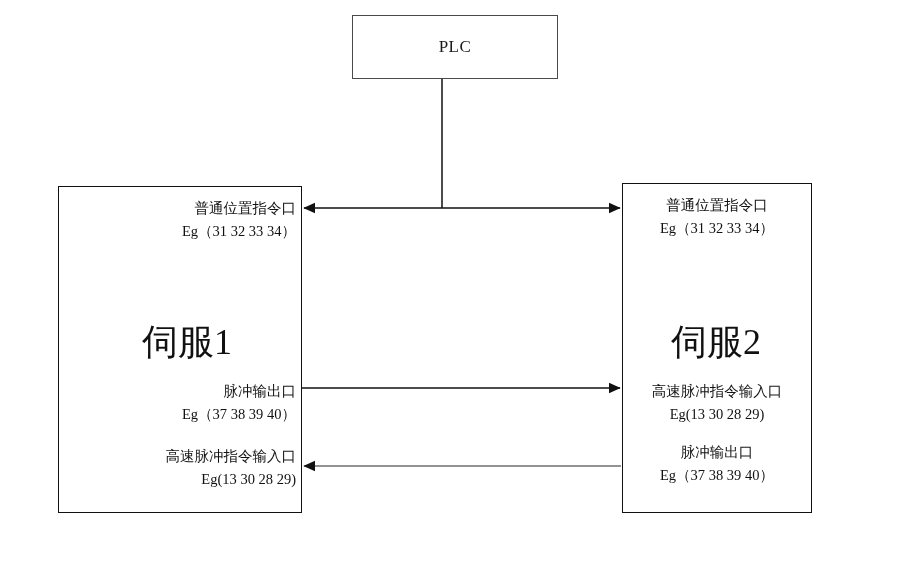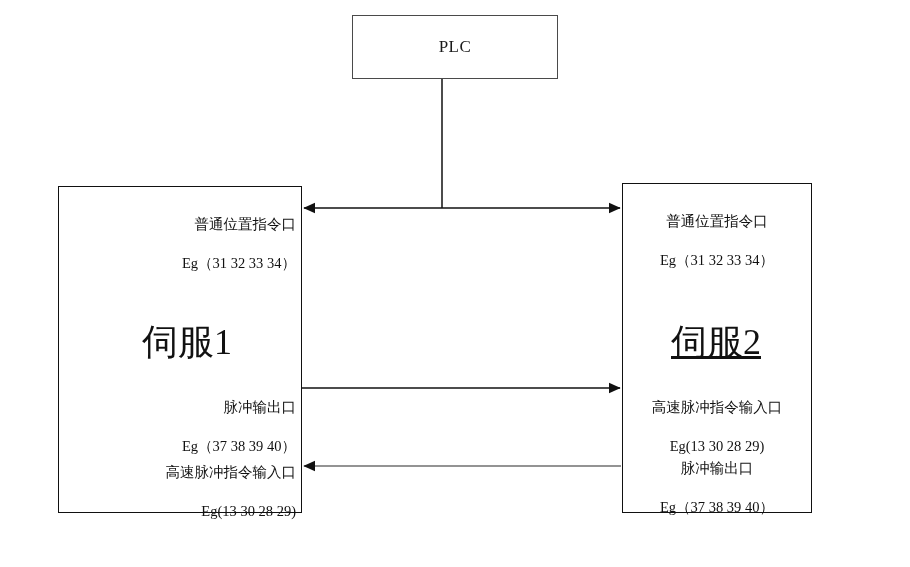--- a/index.html
+++ b/index.html
@@ -65,33 +65,31 @@
     line-height: 1;
   }
   #servo1-title {
     left: 120px;
     top: 324px;
     margin-left: 22px;
   }
   #servo2-title {
     left: 671px;
     top: 324px;
-    text-decoration: underline;
   }
   .port-block {
     position: absolute;
     font-size: 14.5px;
     color: #111111;
     line-height: 23px;
     white-space: nowrap;
   }
   .port-block .port-name,
   .port-block .port-eg {
     display: block;
-    margin-top: 16px;
   }
   .left-ports {
     text-align: right;
   }
   .right-ports {
     text-align: center;
   }
   #s1-port-position {
     left: 62px;
     top: 197px;

